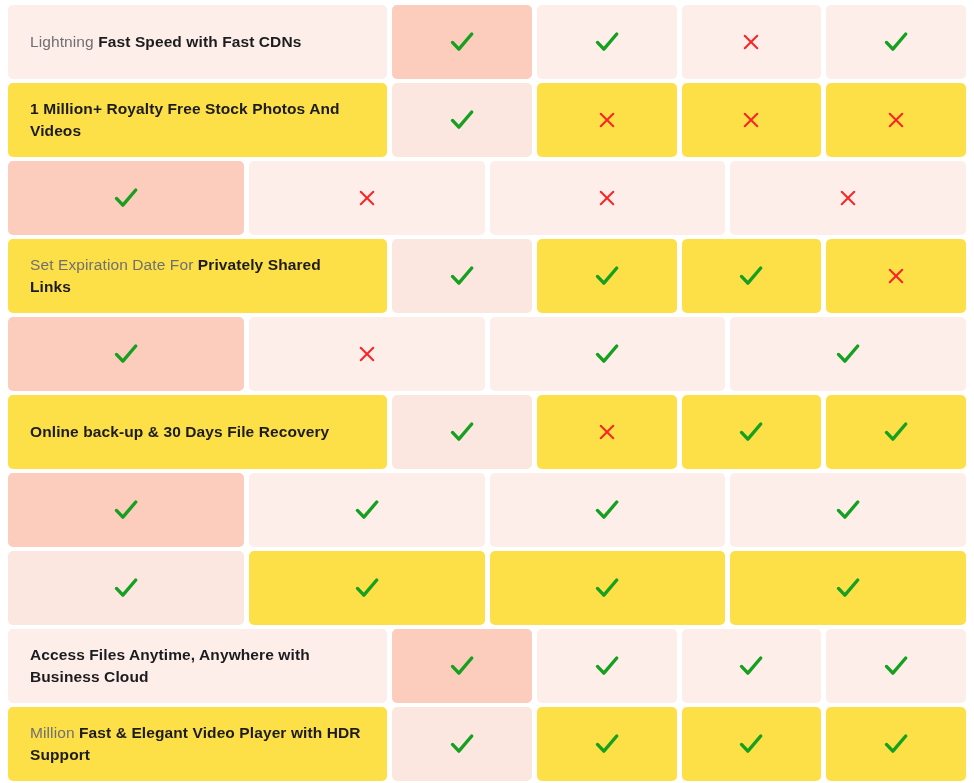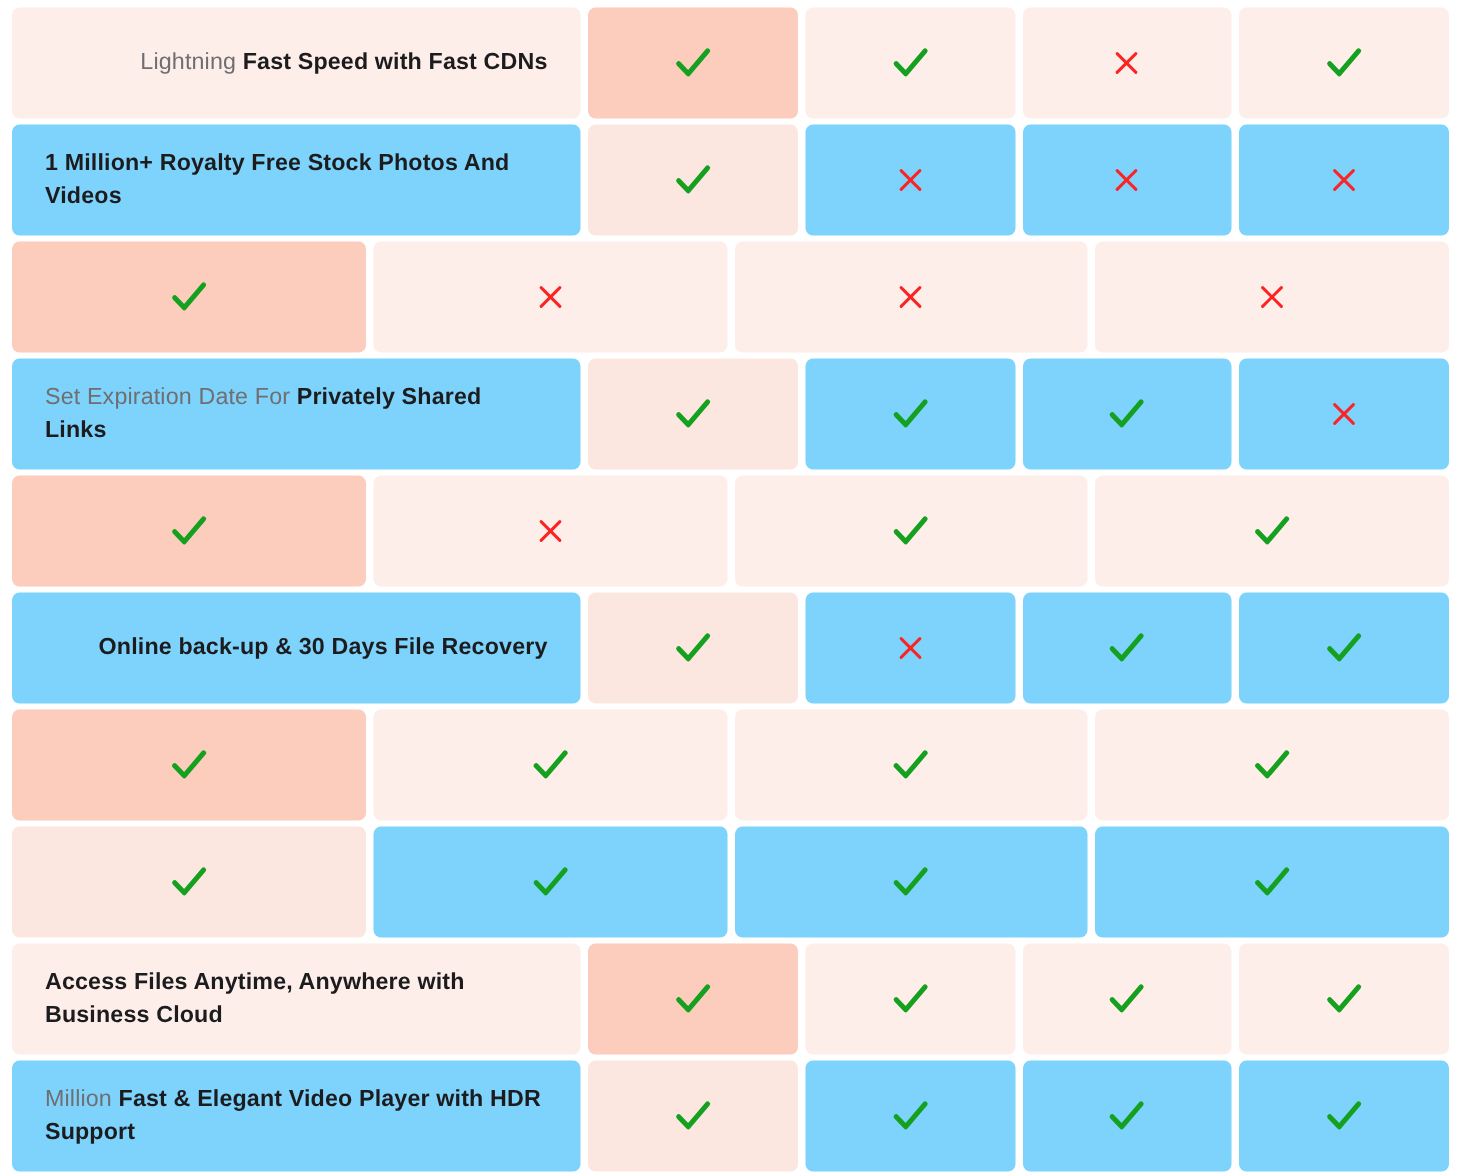--- a/index.html
+++ b/index.html
@@ -29,21 +29,20 @@
     box-sizing: border-box;
   }
   .feature-cell {
     width: 379px;
     flex: 0 0 379px;
     display: flex;
     align-items: center;
     padding: 0 22px;
     box-sizing: border-box;
     border-radius: 5px;
-    justify-content: flex-end;
   }
   .feature-text {
     font-size: 15.5px;
     line-height: 1.42;
     color: #6f6f71;
     letter-spacing: 0.1px;
   }
   .feature-text b {
     color: #1c1c1e;
     font-weight: 700;
@@ -52,21 +51,21 @@
     flex: 1 1 0;
     display: flex;
     align-items: center;
     justify-content: center;
     border-radius: 5px;
   }
   
   .row-odd .feature-cell,
   .row-odd .mark-cell { background: #fdeeea; }
   .row-even .feature-cell,
-  .row-even .mark-cell { background: #7dd3fc; }
+  .row-even .mark-cell { background: #fde047; }
 
   
   .row-odd .mark-cell.highlight { background: #fcccbd; }
   .row-even .mark-cell.highlight { background: #fce7e0; }
 
   .icon-check, .icon-cross {
     display: block;
   }
   .icon-check { width: 26px; height: 26px; }
   .icon-cross { width: 20px; height: 20px; }

